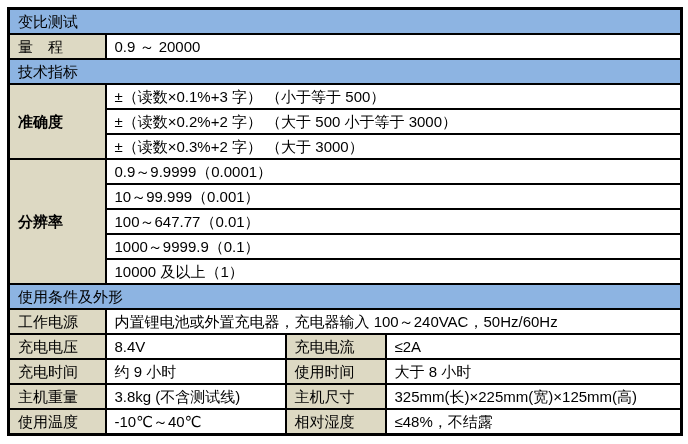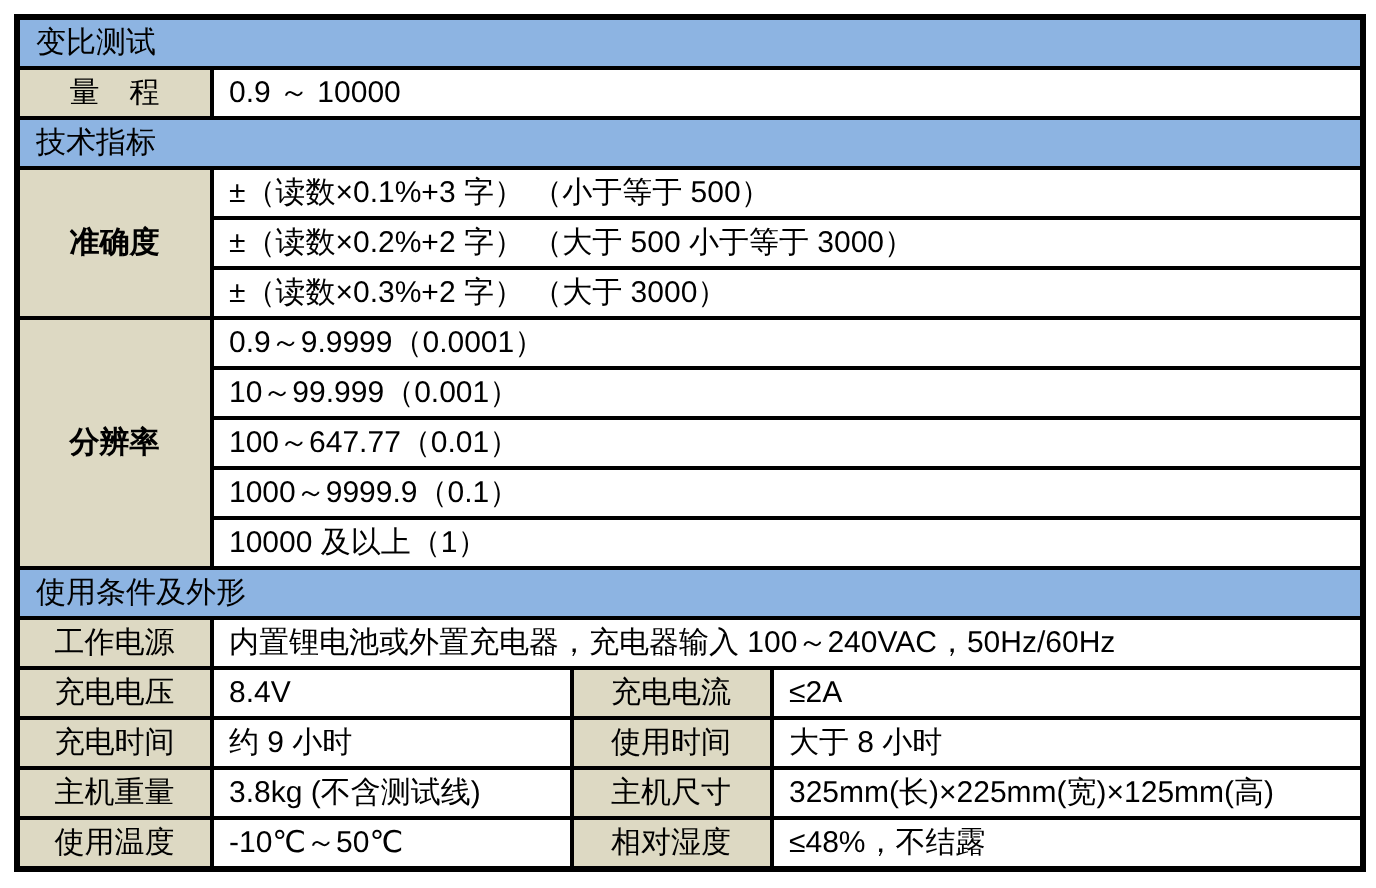--- a/index.html
+++ b/index.html
@@ -31,21 +31,20 @@
     white-space: nowrap;
     overflow: hidden;
     margin-left: 48px;
   }
   tr.section-row td {
     background: var(--section-header-bg, #8DB4E2);
     font-size: 15px;
   }
   td.label-cell {
     background: var(--label-cell-bg, #DDD9C3);
-    text-align: center;
   }
   td.value-cell {
     background: var(--value-cell-bg, #FFFFFF);
     padding-left: 10px;
   }
   td.rowspan-label {
     vertical-align: middle;
     font-weight: bold;
   }
 </style>
@@ -59,21 +58,21 @@
       <col style="width:180px">
       <col style="width:100px">
       <col style="width:296px">
     </colgroup>
     <tbody>
       <tr class="section-row">
         <td colspan="4">变比测试</td>
       </tr>
       <tr>
         <td class="label-cell">量　程</td>
-        <td class="value-cell" colspan="3">0.9 ～ 10000</td>
+        <td class="value-cell" colspan="3">0.9 ～ 20000</td>
       </tr>
       <tr class="section-row">
         <td colspan="4">技术指标</td>
       </tr>
       <tr>
         <td class="label-cell rowspan-label" rowspan="3">准确度</td>
         <td class="value-cell" colspan="3">±（读数×0.1%+3 字） （小于等于 500）</td>
       </tr>
       <tr>
         <td class="value-cell" colspan="3">±（读数×0.2%+2 字） （大于 500 小于等于 3000）</td>
@@ -117,19 +116,19 @@
         <td class="value-cell">大于 8 小时</td>
       </tr>
       <tr>
         <td class="label-cell">主机重量</td>
         <td class="value-cell">3.8kg (不含测试线)</td>
         <td class="label-cell">主机尺寸</td>
         <td class="value-cell">325mm(长)×225mm(宽)×125mm(高)</td>
       </tr>
       <tr>
         <td class="label-cell">使用温度</td>
-        <td class="value-cell">-10℃～50℃</td>
+        <td class="value-cell">-10℃～40℃</td>
         <td class="label-cell">相对湿度</td>
         <td class="value-cell">≤48%，不结露</td>
       </tr>
     </tbody>
   </table>
 </div>
 
 </body></html>

